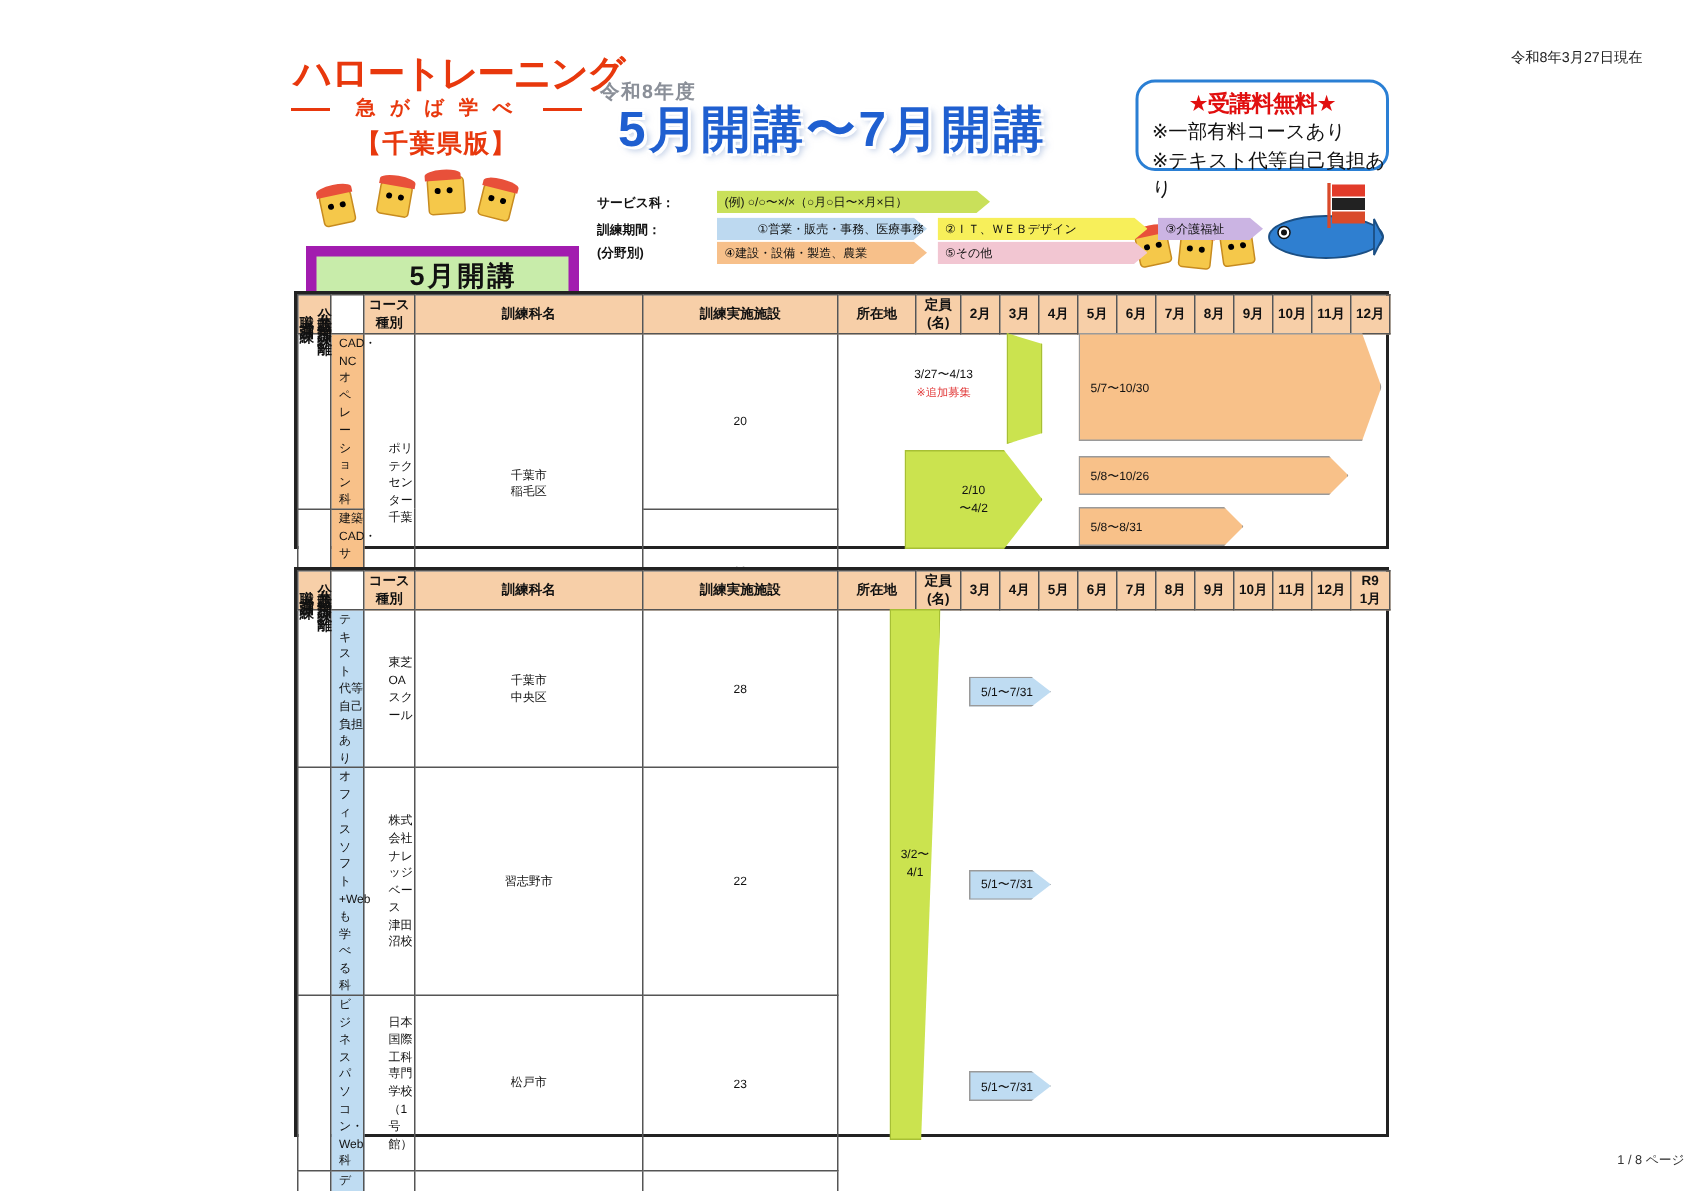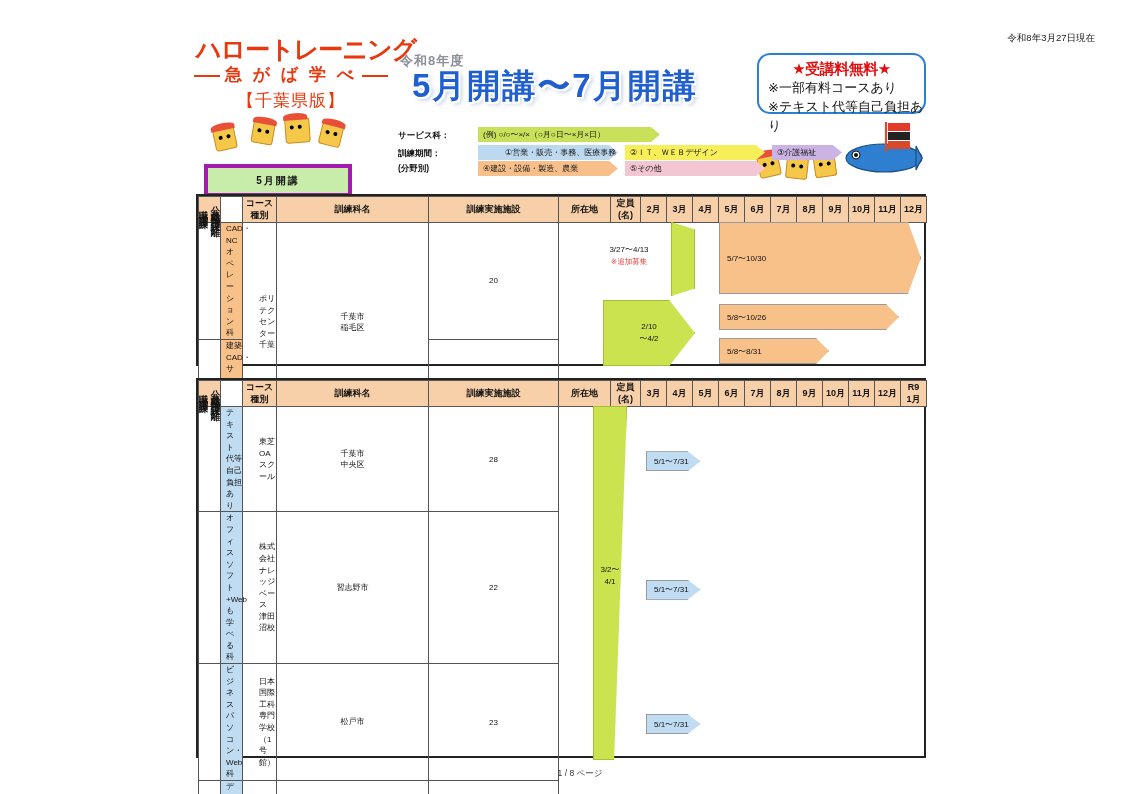--- a/index.html
+++ b/index.html
@@ -9,25 +9,25 @@
     font-family:"Liberation Sans","DejaVu Sans",sans-serif;
     color:#000;
     position:relative;
     overflow:hidden;
   }
   .page{position:absolute;inset:0;}
 
   
   .logo-block{position:absolute;left:196px;top:36px;width:190px;text-align:center;}
   .logo-main{font-size:25px;font-weight:bold;color:#e8380d;letter-spacing:-1px;line-height:1.05;white-space:nowrap;}
-  .logo-sub{font-size:17px;font-weight:bold;color:#e8380d;letter-spacing:3px;margin-top:1px;position:relative;}
+  .logo-sub{font-size:13px;font-weight:bold;color:#e8380d;letter-spacing:3px;margin-top:1px;position:relative;}
   .logo-sub:before,.logo-sub:after{content:"";position:absolute;top:50%;width:26px;height:2px;background:#e8380d;}
   .logo-sub:before{left:-2px;}
   .logo-sub:after{right:-2px;}
-  .logo-pref{font-size:17px;font-weight:normal;color:#e8380d;margin-top:3px;letter-spacing:1px;}
+  .logo-pref{font-size:17px;font-weight:bold;color:#e8380d;margin-top:3px;letter-spacing:1px;}
 
   .era{position:absolute;left:400px;top:52px;font-size:13px;font-weight:bold;color:#8a8f98;letter-spacing:1px;}
   .bigtitle{position:absolute;left:412px;top:64px;font-size:33px;font-weight:bold;color:#1f5fd0;
     letter-spacing:2px;white-space:nowrap;
     text-shadow:2px 2px 0 #ffffff, -1.5px -1.5px 0 #ffffff, 1.5px -1.5px 0 #ffffff, -1.5px 1.5px 0 #ffffff,
                 3px 3px 4px rgba(120,150,200,.55);}
 
   .asof{position:absolute;right:28px;top:32px;font-size:9.5px;color:#222;}
 
   .freebox{position:absolute;left:757px;top:53px;width:165px;height:57px;
@@ -50,22 +50,22 @@
   
   .mascot{position:absolute;}
   .kite{width:20px;height:20px;background:#f5c84a;border:1.4px solid #c78b1f;border-radius:3px;
     transform:rotate(-12deg);position:relative;}
   .kite:after{content:"";position:absolute;left:4px;top:6px;width:4px;height:4px;border-radius:50%;
     background:#000;box-shadow:8px 0 0 #000;}
   .kite:before{content:"";position:absolute;left:-2px;top:-6px;width:24px;height:7px;
     background:#e8503a;border-radius:50% 50% 0 0;}
 
   .badge-may{position:absolute;left:204px;top:164px;width:140px;height:25px;background:#c8ecaa;
-    border:4px solid #a21caf;display:flex;align-items:center;justify-content:center;
-    font-size:10px;font-weight:bold;color:#111;letter-spacing:2px;}
+    border:7px solid #a21caf;display:flex;align-items:center;justify-content:center;
+    font-size:18px;font-weight:bold;color:#111;letter-spacing:2px;padding-left:28px;}
 
   
   .tbl{position:absolute;border:2px solid #222;background:#fff;box-sizing:border-box;}
   table{border-collapse:collapse;width:100%;table-layout:fixed;}
   td,th{border:1px solid #555;font-size:8px;color:#111;padding:0;text-align:center;
         vertical-align:middle;box-sizing:border-box;}
   thead th{background:#f7cfa8;font-weight:bold;font-size:9px;height:26px;line-height:1.25;}
   .side{background:#f7cfa8;width:22px;
         writing-mode:vertical-rl;text-orientation:upright;font-size:9.5px;font-weight:bold;
         letter-spacing:3px;border-right:1px solid #555;}
@@ -86,21 +86,21 @@
        font-size:8px;color:#111;border:1px solid #9a9a9a;
        clip-path:polygon(0 0, calc(100% - 13px) 0, 100% 50%, calc(100% - 13px) 100%, 0 100%);}
   .bar.or{background:#f8c189;}
   .bar.bl{background:#bfdcf2;}
   .recruit{position:absolute;background:#cbe34f;border:1px solid #a7bf35;
        display:flex;align-items:center;justify-content:center;text-align:center;
        font-size:8px;line-height:1.5;color:#111;}
   .rec-txt{position:absolute;font-size:8px;text-align:center;line-height:1.5;color:#111;}
   .rec-add{color:#e23b3b;font-size:7.5px;}
 
-  .footer{position:absolute;left:0;right:0;bottom:14px;text-align:center;font-size:8.5px;color:#333;padding-left:37px;}
+  .footer{position:absolute;left:0;right:0;bottom:14px;text-align:right;font-size:8.5px;color:#333;padding-left:37px;}
 </style>
 </head>
 <body>
 
 <div class="page">
 
   <div class="logo-block">
     <div class="logo-main">ハロートレーニング</div>
     <div class="logo-sub">急 が ば 学 べ</div>
     <div class="logo-pref">【千葉県版】</div>

